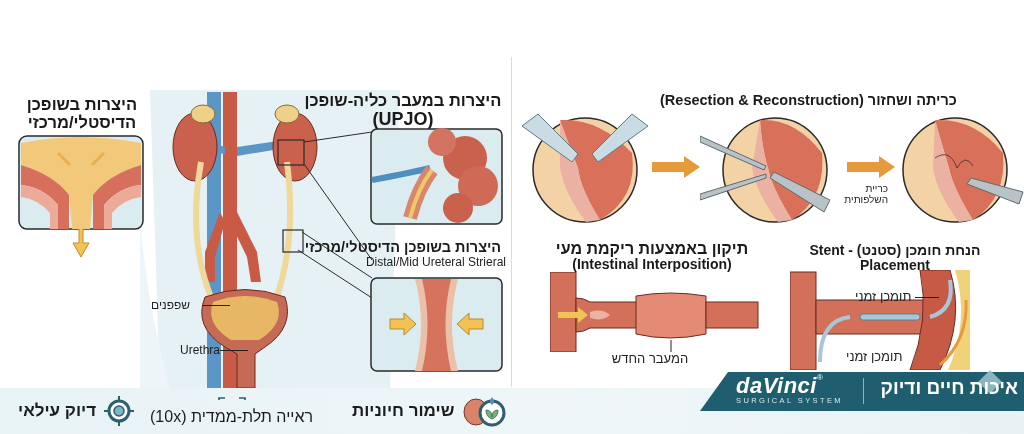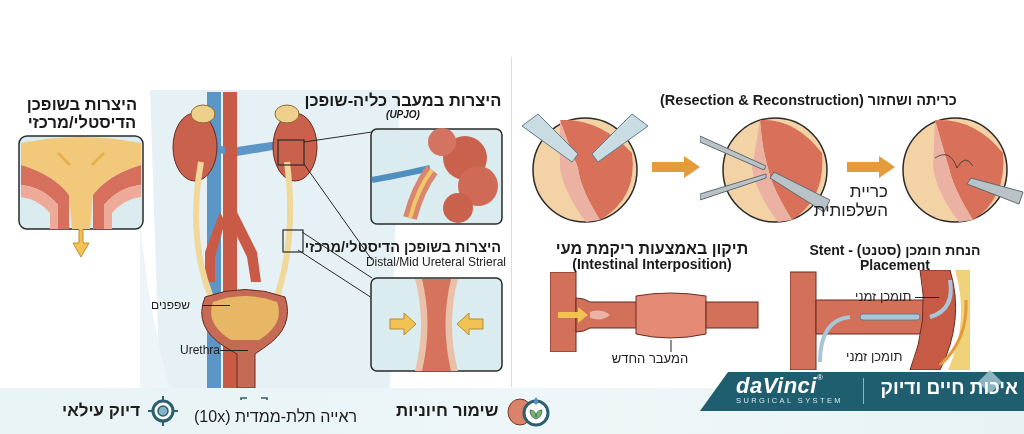--- a/index.html
+++ b/index.html
@@ -9,21 +9,21 @@
   .abs { position: absolute; }
   .title { font-weight: bold; color: #1a1a1a; direction: rtl; text-align: center; line-height: 1.08; }
   .label { font-size: 12px; color: #222; direction: rtl; line-height: 1.1; }
   .en { direction: ltr; }
   .divider { position: absolute; left: 511px; top: 57px; width: 1px; height: 330px; background: #d9dde0; }
   .footer { position: absolute; left: 0; top: 388px; width: 1024px; height: 46px;
             background: linear-gradient(90deg, #e8f3f6 0%, #eef6f8 60%, #e8f2f5 100%); }
   .brand { position: absolute; left: 700px; top: 370px; width: 324px; height: 41px; }
   .brand svg { position: absolute; left: 0; top: 0; }
   .feature { position: absolute; top: 396px; height: 30px; display: flex; align-items: center; gap: 8px; direction: rtl; }
-  .feature .ftext { font-weight: bold; font-size: 17px; color: #1c1c1c; white-space: nowrap; margin-left: 44px; }
+  .feature .ftext { font-weight: bold; font-size: 17px; color: #1c1c1c; white-space: nowrap; }
   .feature .ftext.light { font-weight: normal; font-size: 16px; }
 </style>
 </head>
 <body>
 
 <div class="stage">
 
   <svg class="abs" style="left:140px;top:90px" width="375" height="300">
     <path d="M10,0 L260,0 L250,300 L20,300 Z" fill="#e6f1f5"></path>
     <path d="M0,20 Q-10,150 30,300 L0,300 Z" fill="#edf5f8"></path>
@@ -71,21 +71,21 @@
 
   <svg class="abs" style="left:290px;top:130px" width="90" height="170">
     <line x1="14" y1="12" x2="82" y2="2" stroke="#2a2a2a" stroke-width="1"></line>
     <line x1="14" y1="34" x2="82" y2="130" stroke="#2a2a2a" stroke-width="1"></line>
     <line x1="12" y1="102" x2="82" y2="148" stroke="#2a2a2a" stroke-width="1"></line>
     <line x1="8" y1="120" x2="82" y2="168" stroke="#2a2a2a" stroke-width="1"></line>
   </svg>
 
   <div class="abs title" style="left:300px;top:92px;width:206px;font-size:16.5px;">
     <div>היצרות במעבר כליה-שופכן</div>
-    <div class="en" style="font-size:10px;font-style:italic;">(UPJO)</div>
+    <div class="en" style="font-size:18px;">(UPJO)</div>
   </div>
   <svg class="abs" style="left:370px;top:128px" width="134" height="98">
     <rect x="1" y="1" width="131" height="95" rx="6" fill="#dbecf1" stroke="#2a2a2a" stroke-width="1.5"></rect>
     <circle cx="95" cy="30" r="22" fill="#c9614d"></circle>
     <circle cx="108" cy="58" r="20" fill="#cf6a56"></circle>
     <circle cx="88" cy="80" r="15" fill="#c9614d"></circle>
     <circle cx="72" cy="14" r="14" fill="#d37361"></circle>
     <path d="M2,52 Q40,45 60,40" stroke="#4f8fc0" stroke-width="6" fill="none"></path>
     <path d="M62,42 Q48,60 40,90" stroke="#d9866e" stroke-width="14" fill="none"></path>
     <path d="M62,42 Q48,60 40,90" stroke="#f0c869" stroke-width="4" fill="none"></path>
@@ -143,21 +143,21 @@
     <path d="M2,6 L34,6 L34,0 L50,11 L34,22 L34,16 L2,16 Z" fill="#e59a3c"></path>
   </svg>
 
   <svg class="abs" style="left:895px;top:108px" width="129" height="120">
     <circle cx="60" cy="62" r="52" fill="#f3d3a6" stroke="#2a2a2a" stroke-width="1.5"></circle>
     <path d="M40,12 Q80,10 108,45 Q112,90 78,112 Q58,80 54,60 Q48,40 40,12 Z" fill="#d8705a"></path>
     <path d="M40,12 Q48,40 54,60 Q58,80 78,112 L64,114 Q42,85 38,60 Z" fill="#ebb1a2"></path>
     <path d="M40,50 Q55,40 62,60 Q70,45 78,58" stroke="#333" stroke-width="0.8" fill="none"></path>
     <path d="M76,70 L128,84 L124,96 L72,76 Z" fill="#b9c2c6" stroke="#5f6a70" stroke-width="1"></path>
   </svg>
-  <div class="abs label" style="left:834px;top:183px;width:54px;text-align:right;font-size:17px;">
+  <div class="abs label" style="left:834px;top:183px;width:54px;text-align:right;font-size:10px;">
     <div>כריית</div>
     <div>השלפותית</div>
   </div>
 
   <div class="abs title" style="left:540px;top:240px;width:224px;font-size:16px;">
     <div>תיקון באמצעות ריקמת מעי</div>
     <div class="en" style="font-size:14px;">(Intestinal Interposition)</div>
   </div>
   <svg class="abs" style="left:550px;top:272px" width="210" height="80">
     <rect x="0" y="0" width="26" height="80" fill="#d2705a" stroke="#6b2a20" stroke-width="1"></rect>

